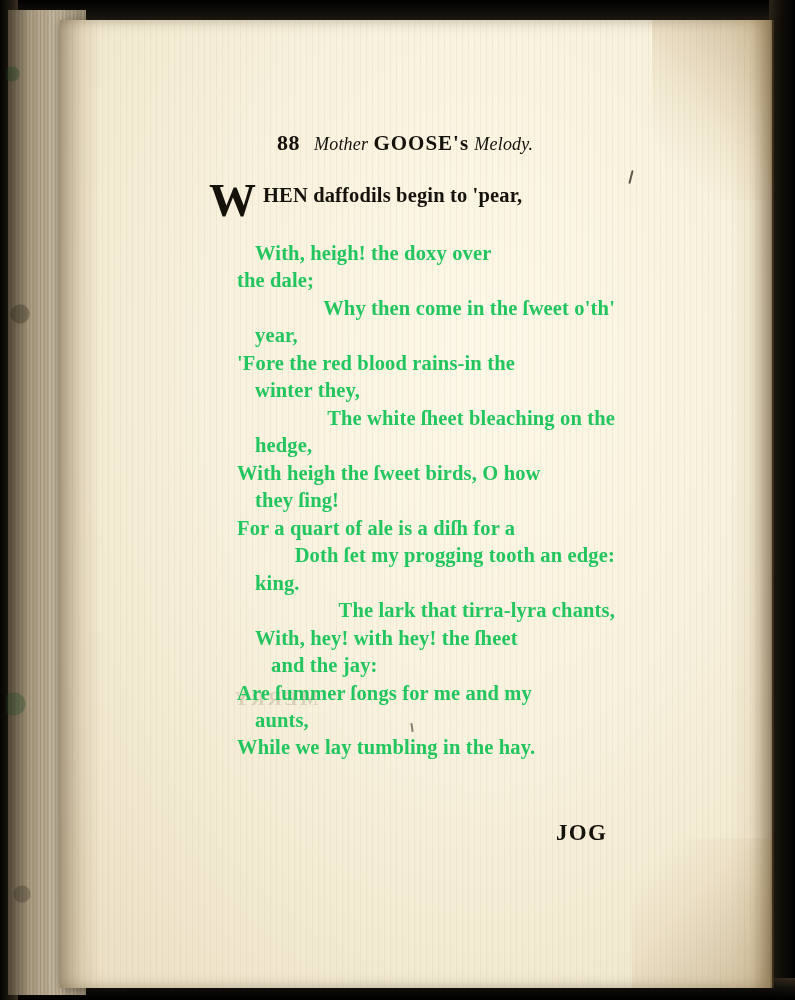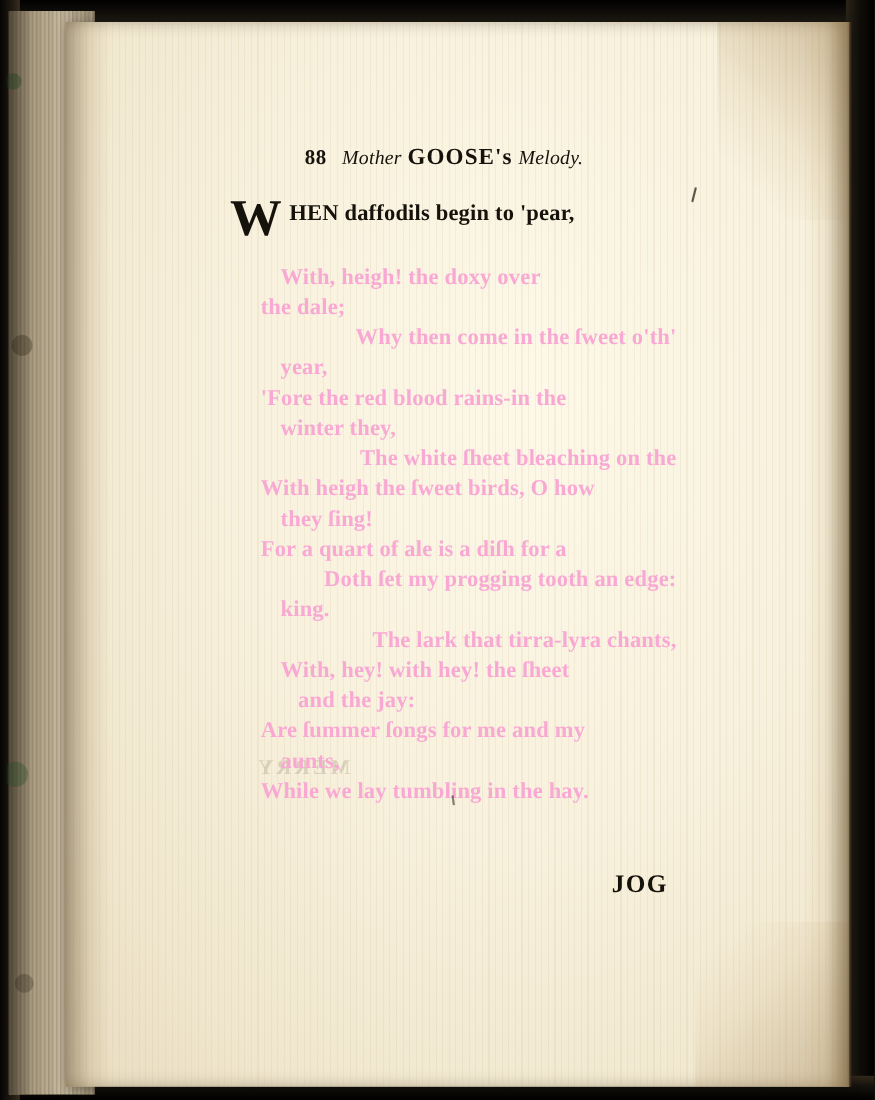--- a/index.html
+++ b/index.html
@@ -142,21 +142,21 @@
 
   .header-line {
     display: flex;
     align-items: baseline;
     gap: 14px;
     margin-left: 62px;
     margin-bottom: 26px;
   }
   .folio {
     font-weight: bold;
-    font-size: 19px;
+    font-size: 22px;
     letter-spacing: 0.5px;
   }
   .running-title {
     font-size: 20px;
     letter-spacing: 0.2px;
     white-space: nowrap;
   }
   .rt-italic {
     font-style: italic;
     font-size: 18px;
@@ -181,21 +181,21 @@
   }
 
   .poem {
     font-size: 20.5px;
     line-height: 1.34;
     letter-spacing: 0.15px;
   }
   .poem .line {
     white-space: pre-wrap;
     font-weight: bold;
-    color: #f9a8d4;
+    color: #22c55e;
   }
   .poem .line.ind1 { padding-left: 22px; }
   .poem .line.ind2 { padding-left: 40px; }
   .poem .line.ind3 { padding-left: 56px; }
   .poem .line.hang { padding-left: 0; text-align: right; }
 
   
   .first-line-wrap {
     position: relative;
     min-height: 58px;
@@ -287,20 +287,21 @@
         <div class="first-line-a">HEN daffodils begin to 'pear,</div>
       </div>
       <div id="poem-lines">
           <div class="line ind2">With, heigh! the doxy over</div>
           <div class="line ind1">the dale;</div>
           <div class="line hang">Why then come in the ſweet o'th'</div>
           <div class="line ind2">year,</div>
           <div class="line ind1">'Fore the red blood rains-in the</div>
           <div class="line ind2">winter they,</div>
           <div class="line hang">The white ſheet bleaching on the</div>
+          <div class="line ind2">hedge,</div>
           <div class="line ind1">With heigh the ſweet birds, O how</div>
           <div class="line ind2">they ſing!</div>
           <div class="line ind1">For a quart of ale is a diſh for a</div>
           <div class="line hang">Doth ſet my progging tooth an edge:</div>
           <div class="line ind2">king.</div>
           <div class="line hang">The lark that tirra-lyra chants,</div>
           <div class="line ind2">With, hey! with hey! the ſheet</div>
           <div class="line ind3">and the jay:</div>
           <div class="line ind1">Are ſummer ſongs for me and my</div>
           <div class="line ind2">aunts,</div>

